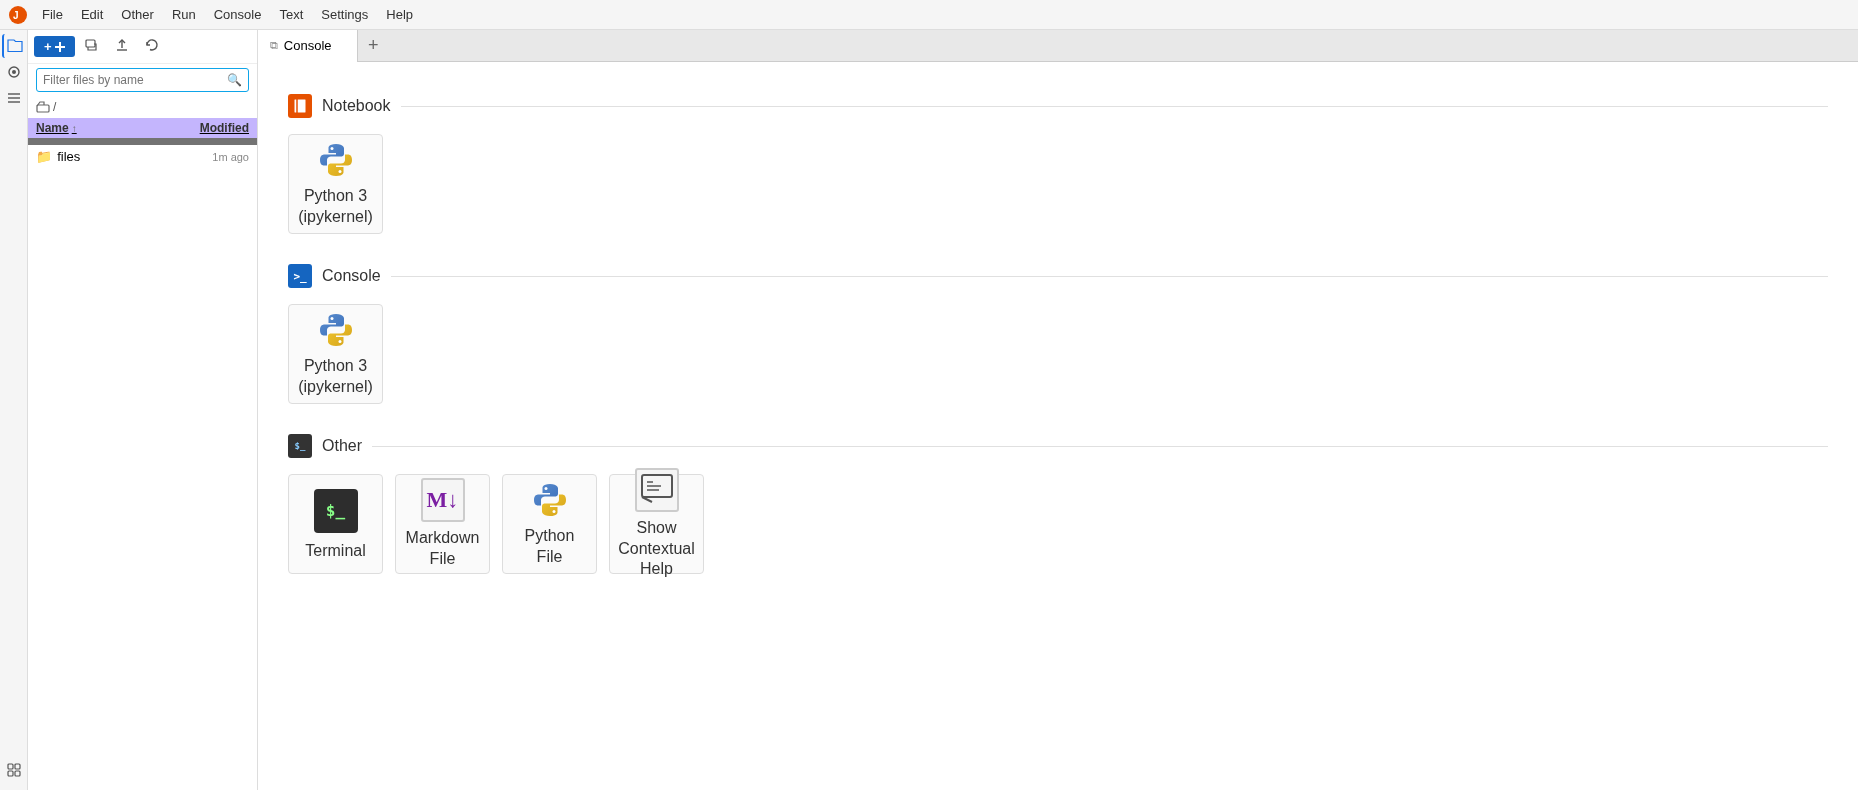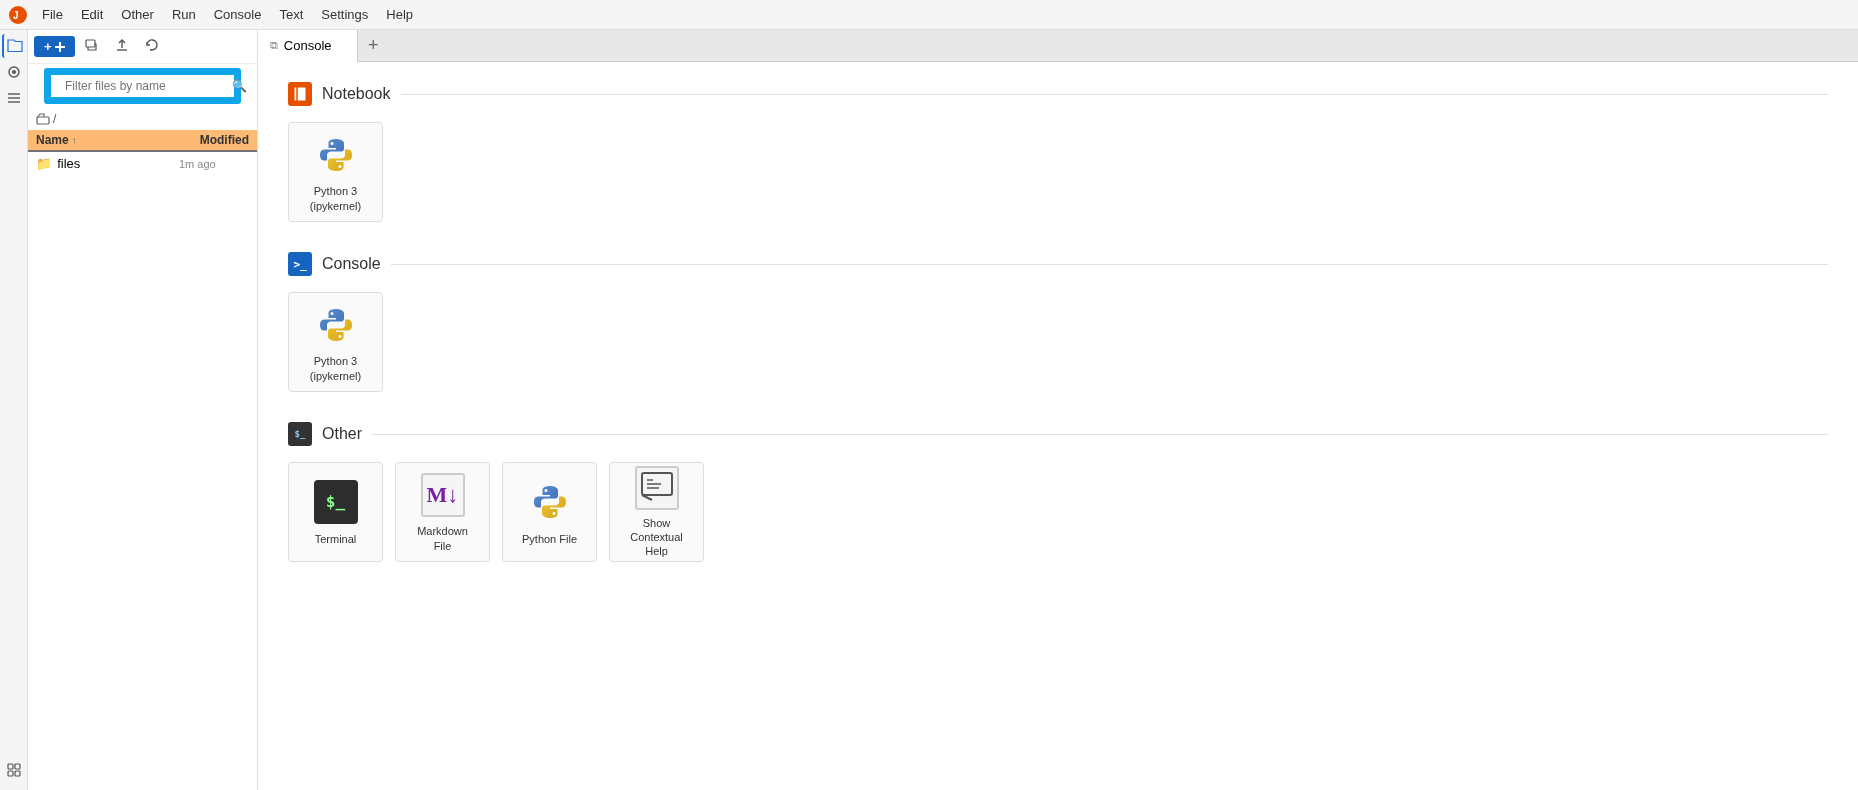--- a/index.html
+++ b/index.html
@@ -19,64 +19,64 @@
 
     
     .file-panel { width: 230px; background: #fff; border-right: 1px solid #ddd; display: flex; flex-direction: column; }
 
     
     .file-toolbar { display: flex; align-items: center; padding: 4px 6px; gap: 4px; border-bottom: 1px solid #eee; }
     .btn-new { background: #1565c0; color: white; border: none; border-radius: 3px; padding: 3px 10px; font-size: 13px; cursor: pointer; display: flex; align-items: center; gap: 3px; font-weight: bold; }
     .btn-icon { background: none; border: 1px solid transparent; border-radius: 3px; padding: 3px 5px; cursor: pointer; color: #555; font-size: 14px; }
 
     
-    .search-box { display: flex; align-items: center; margin: 4px 16px; border: 7px solid #0ea5e9; border-radius: 3px; background: #fff; padding-left: 8px; }
+    .search-box { display: flex; align-items: center; margin: 4px 8px; border: 1px solid #0ea5e9; border-radius: 3px; background: #fff; }
     .search-input { flex: 1; border: none; outline: none; padding: 4px 6px; font-size: 12px; background: transparent; }
     .search-icon { padding: 4px 6px; color: #888; font-size: 12px; }
 
     
     .breadcrumb { padding: 4px 8px; font-size: 12px; color: #555; display: flex; align-items: center; gap: 3px; }
 
     
-    .file-list-header { display: flex; padding: 3px 8px; border-bottom: 2px solid #737373; background: #fdba74; }
+    .file-list-header { display: flex; padding: 3px 8px; border-bottom: 7px solid #737373; background: #c4b5fd; text-decoration: underline; }
     .file-col-name { flex: 1; font-size: 12px; font-weight: 600; color: #333; display: flex; align-items: center; gap: 3px; cursor: pointer; }
     .file-col-modified { width: 70px; font-size: 12px; font-weight: 600; color: #333; text-align: right; }
 
     
     .file-list { flex: 1; overflow-y: auto; }
     .file-item { display: flex; align-items: center; padding: 4px 8px; cursor: pointer; }
     .file-item-icon { margin-right: 5px; font-size: 13px; color: #666; }
     .file-item-name { flex: 1; font-size: 13px; }
-    .file-item-modified { width: 70px; font-size: 11px; color: #888; text-align: left; }
+    .file-item-modified { width: 70px; font-size: 11px; color: #888; text-align: right; }
 
     
     .content-area { flex: 1; display: flex; flex-direction: column; overflow: hidden; }
 
     
     .tab-bar { display: flex; align-items: center; background: #e8e8e8; border-bottom: 1px solid #ccc; height: 32px; }
     .tab { display: flex; align-items: center; padding: 0 12px; height: 32px; background: #fff; border-right: 1px solid #ccc; font-size: 13px; cursor: pointer; gap: 6px; min-width: 100px; }
     .tab.active { background: #fff; }
     .tab-icon { font-size: 11px; color: #888; }
     .tab-add { padding: 0 10px; height: 32px; display: flex; align-items: center; cursor: pointer; font-size: 18px; color: #666; }
 
     
-    .launcher { flex: 1; overflow-y: auto; padding: 20px 30px; background: #fff; }
+    .launcher { flex: 1; overflow-y: auto; padding: 32px 30px; background: #fff; }
 
     .section-header { display: flex; align-items: center; gap: 10px; margin-bottom: 16px; }
     .section-icon-notebook { width: 24px; height: 24px; background: #e65100; border-radius: 3px; display: flex; align-items: center; justify-content: center; color: white; font-size: 12px; font-weight: bold; }
     .section-icon-console { width: 24px; height: 24px; background: #1565c0; border-radius: 3px; display: flex; align-items: center; justify-content: center; color: white; font-size: 11px; font-weight: bold; }
     .section-icon-other { width: 24px; height: 24px; background: #333; border-radius: 3px; display: flex; align-items: center; justify-content: center; color: #aef; font-size: 10px; font-weight: bold; }
     .section-title { font-size: 16px; font-weight: 400; color: #333; }
     .section-divider { flex: 1; height: 1px; background: #e0e0e0; }
 
     .launcher-grid { display: flex; gap: 12px; margin-bottom: 30px; flex-wrap: wrap; }
 
     .launcher-card { width: 95px; height: 100px; border: 1px solid #ddd; border-radius: 4px; display: flex; flex-direction: column; align-items: center; justify-content: center; cursor: pointer; padding: 8px; background: #fafafa; }
     .launcher-card-icon { width: 48px; height: 48px; display: flex; align-items: center; justify-content: center; margin-bottom: 6px; }
-    .launcher-card-label { font-size: 11px; text-align: center; color: #333; line-height: 1.3; }
+    .launcher-card-label { font-size: 16px; text-align: center; color: #333; line-height: 1.3; }
 
     
     .python-svg { width: 40px; height: 40px; }
 
     
     .terminal-icon-box { width: 44px; height: 44px; background: #2d2d2d; border-radius: 4px; display: flex; align-items: center; justify-content: center; color: #aef; font-size: 18px; font-family: monospace; }
 
     
     .textfile-icon-box { width: 44px; height: 44px; background: #f5f5f5; border: 2px solid #ccc; border-radius: 3px; display: flex; flex-direction: column; align-items: flex-start; justify-content: center; padding: 4px 6px; gap: 3px; }
     .text-line { height: 3px; background: #666; border-radius: 1px; }

